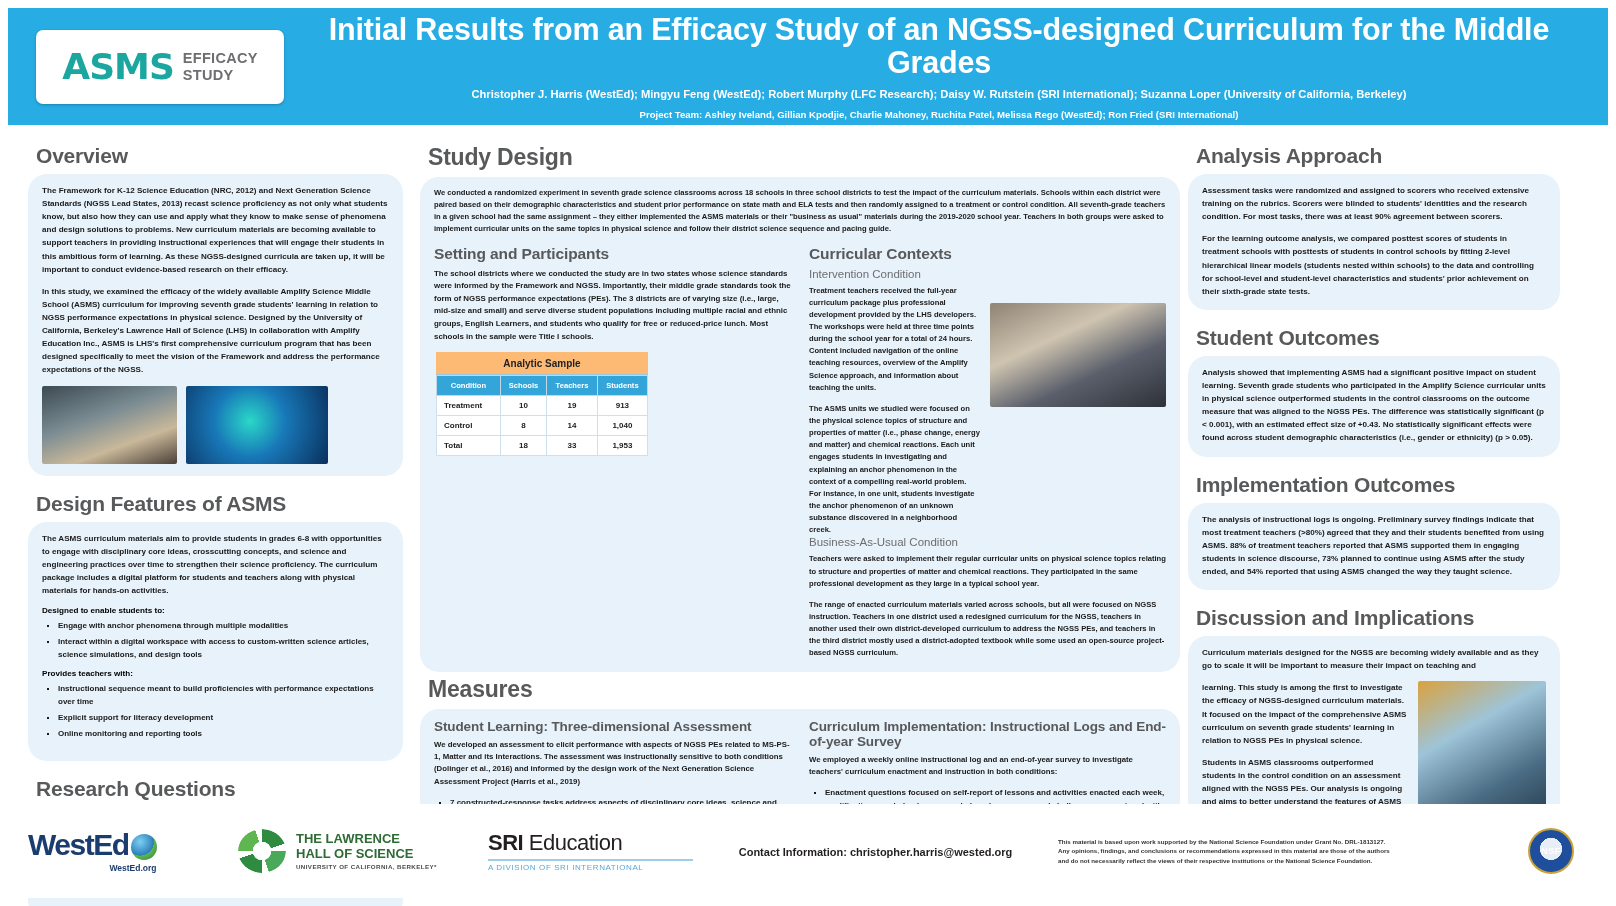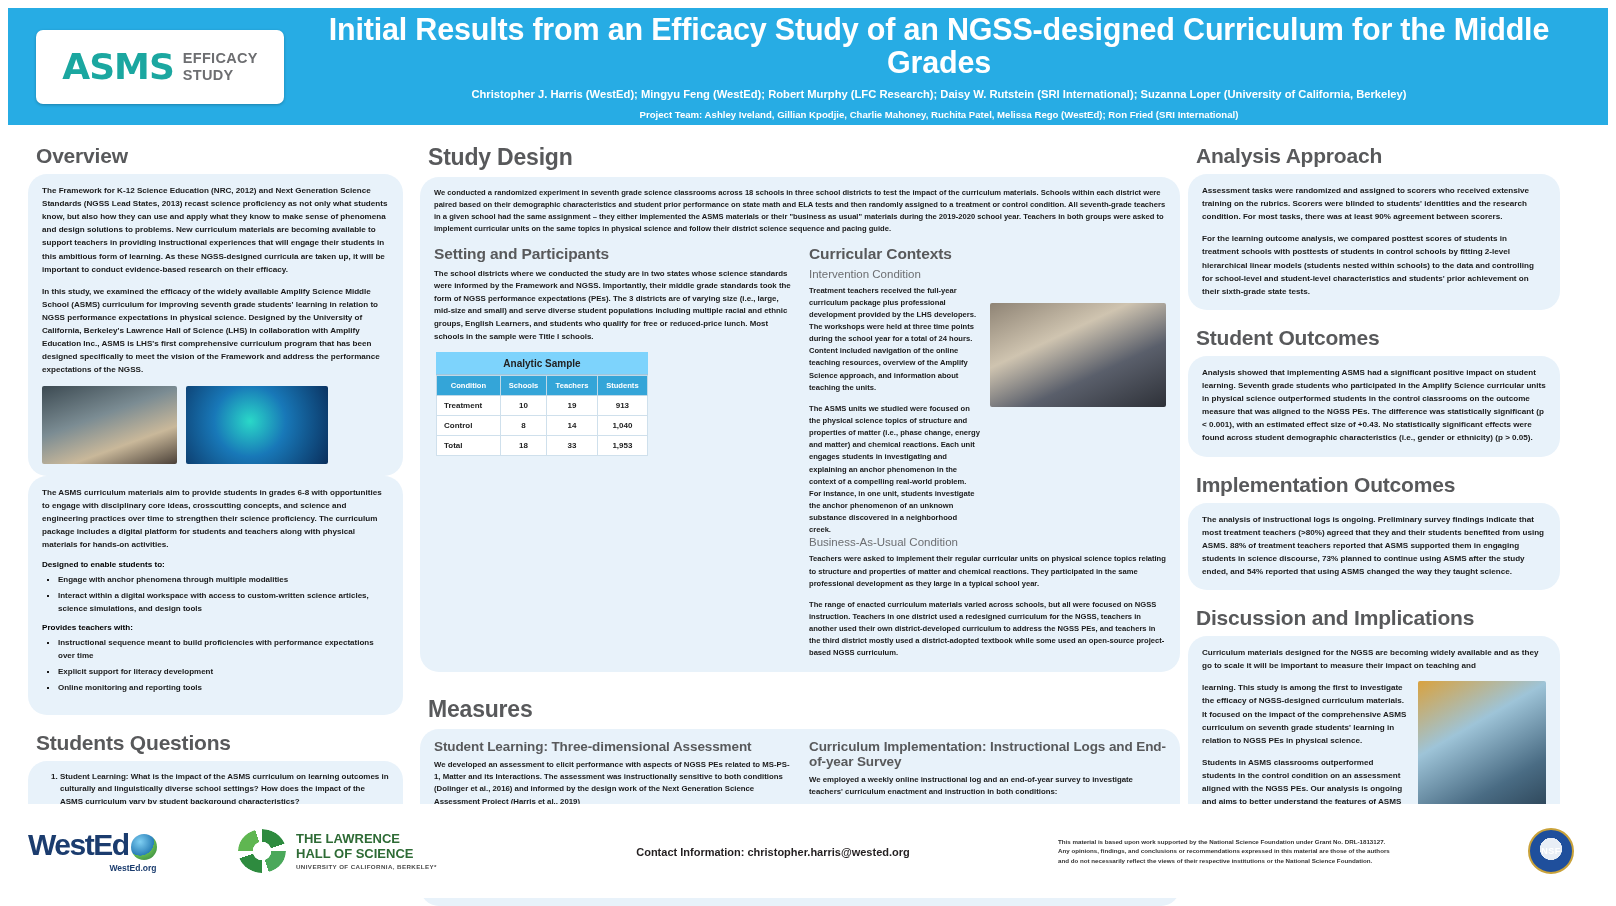--- a/index.html
+++ b/index.html
@@ -79,21 +79,21 @@
   .ph-jelly  { background: radial-gradient(circle at 45% 45%, #2ad8c8 0%, #1878b8 40%, #0a2f5c 100%); }
   .ph-class  { background: linear-gradient(155deg,#8f8475 0%,#cfc4b0 35%,#5a5f6b 65%,#2e3138 100%); }
   .ph-kids   { background: linear-gradient(150deg,#d9a23f 0%,#9ec4d8 35%,#4a6c84 70%,#253b4d 100%); }
 
   
   table.analytic {
     border-collapse: collapse; width: 212px; margin: 7px 0 0 2px; background: #fff;
     border: 1px solid #9ec6dd;
   }
   table.analytic caption {
-    caption-side: top; background: #7dd3fc; font-size: 10px; font-weight: bold;
+    caption-side: top; background: #fdba74; font-size: 10px; font-weight: bold;
     color: #222; padding: 6px 0 5px 0; border-bottom: 1px solid #9ec6dd;
   }
   table.analytic th {
     background: #34a5d8; color: #fff; font-size: 7.6px; font-weight: bold;
     padding: 5px 3px; border: 1px solid #bfd9e8; text-align: center;
   }
   table.analytic td {
     font-size: 8px; font-weight: bold; color: #222; padding: 5px 4px;
     border: 1px solid #cfe0ec; text-align: center;
   }
@@ -152,36 +152,37 @@
       <h2 class="sec">Overview</h2>
       <div class="panel">
         <p class="body">The Framework for K-12 Science Education (NRC, 2012) and Next Generation Science Standards (NGSS Lead States, 2013) recast science proficiency as not only what students know, but also how they can use and apply what they know to make sense of phenomena and design solutions to problems. New curriculum materials are becoming available to support teachers in providing instructional experiences that will engage their students in this ambitious form of learning. As these NGSS-designed curricula are taken up, it will be important to conduct evidence-based research on their efficacy.</p>
         <p class="body">In this study, we examined the efficacy of the widely available Amplify Science Middle School (ASMS) curriculum for improving seventh grade students' learning in relation to NGSS performance expectations in physical science. Designed by the University of California, Berkeley's Lawrence Hall of Science (LHS) in collaboration with Amplify Education Inc., ASMS is LHS's first comprehensive curriculum program that has been designed specifically to meet the vision of the Framework and address the performance expectations of the NGSS.</p>
         <div class="photo-row">
           <div class="photo ph-laptop" style="width:135px;height:78px"></div>
           <div class="photo ph-jelly" style="width:142px;height:78px"></div>
         </div>
       </div>
 
+      <h2 class="sec">Design Features of ASMS</h2>
       <div class="panel">
         <p class="body">The ASMS curriculum materials aim to provide students in grades 6-8 with opportunities to engage with disciplinary core ideas, crosscutting concepts, and science and engineering practices over time to strengthen their science proficiency. The curriculum package includes a digital platform for students and teachers along with physical materials for hands-on activities.</p>
         <p class="lead">Designed to enable students to:</p>
         <ul class="body-list">
           <li>Engage with anchor phenomena through multiple modalities</li>
           <li>Interact within a digital workspace with access to custom-written science articles, science simulations, and design tools</li>
         </ul>
         <p class="lead">Provides teachers with:</p>
         <ul class="body-list">
           <li>Instructional sequence meant to build proficiencies with performance expectations over time</li>
           <li>Explicit support for literacy development</li>
           <li>Online monitoring and reporting tools</li>
         </ul>
       </div>
 
-      <h2 class="sec">Students Questions</h2>
+      <h2 class="sec">Research Questions</h2>
       <div class="panel">
         <ol class="body-list">
           <li>Student Learning: What is the impact of the ASMS curriculum on learning outcomes in culturally and linguistically diverse school settings? How does the impact of the ASMS curriculum vary by student background characteristics?</li>
           <li>Curriculum Implementation: What is the nature of teachers' implementation of the ASMS curriculum? How does ASMS curriculum support teachers in implementing NGSS instruction?</li>
         </ol>
       </div>
     </div>
 
     <div class="col col-center">
 
@@ -237,21 +238,21 @@
               </div>
               <div class="photo ph-class" style="width:176px;height:104px;flex:none;margin-top:18px"></div>
             </div>
             <h4 class="sub2">Business-As-Usual Condition</h4>
             <p class="body" style="font-size:7.6px">Teachers were asked to implement their regular curricular units on physical science topics relating to structure and properties of matter and chemical reactions. They participated in the same professional development as they large in a typical school year.</p>
             <p class="body" style="font-size:7.6px">The range of enacted curriculum materials varied across schools, but all were focused on NGSS instruction. Teachers in one district used a redesigned curriculum for the NGSS, teachers in another used their own district-developed curriculum to address the NGSS PEs, and teachers in the third district mostly used a district-adopted textbook while some used an open-source project-based NGSS curriculum.</p>
           </div>
         </div>
       </div>
 
-      <h2 class="sec big" style="margin-top:24px">Measures</h2>
+      <h2 class="sec big" style="margin-top:4px">Measures</h2>
       <div class="panel wide">
         <div class="two-up">
           <div>
             <h3 class="sub small">Student Learning: Three-dimensional Assessment</h3>
             <p class="body" style="font-size:7.8px">We developed an assessment to elicit performance with aspects of NGSS PEs related to MS-PS-1, Matter and its Interactions. The assessment was instructionally sensitive to both conditions (Dolinger et al., 2016) and informed by the design work of the Next Generation Science Assessment Project (Harris et al., 2019)</p>
             <ul class="body-list" style="font-size:7.6px">
               <li>7 constructed-response tasks address aspects of disciplinary core ideas, science and engineering practices, and crosscutting concepts</li>
               <li>Contextualized in scenarios presented in a succinct story format</li>
               <li>Tasks include prompts for integrated responses</li>
             </ul>
@@ -312,20 +313,27 @@
 
       <div style="display:flex;align-items:center;gap:10px;width:250px">
         <div class="lhs-mark"></div>
         <div>
           <div class="lhs-name">THE LAWRENCE</div>
           <div class="lhs-name">HALL OF SCIENCE</div>
           <div class="lhs-sub">UNIVERSITY OF CALIFORNIA, BERKELEY*</div>
         </div>
       </div>
 
+      <div style="width:205px">
+        <div class="sri-main">
+          <b>SRI</b>&nbsp;<span>Education</span>
+        </div>
+        <div class="sri-rule"></div>
+        <div class="sri-sub">A DIVISION OF SRI INTERNATIONAL</div>
+      </div>
 
       <div style="flex:1;text-align:center">
         <span class="contact">Contact Information:  christopher.harris@wested.org</span>
       </div>
 
       <div style="width:470px">
         <div class="nsf-text">This material is based upon work supported by the National Science Foundation under Grant No. DRL-1813127.</div>
         <div class="nsf-text">Any opinions, findings, and conclusions or recommendations expressed in this material are those of the authors</div>
         <div class="nsf-text">and do not necessarily reflect the views of their respective institutions or the National Science Foundation.</div>
       </div>

